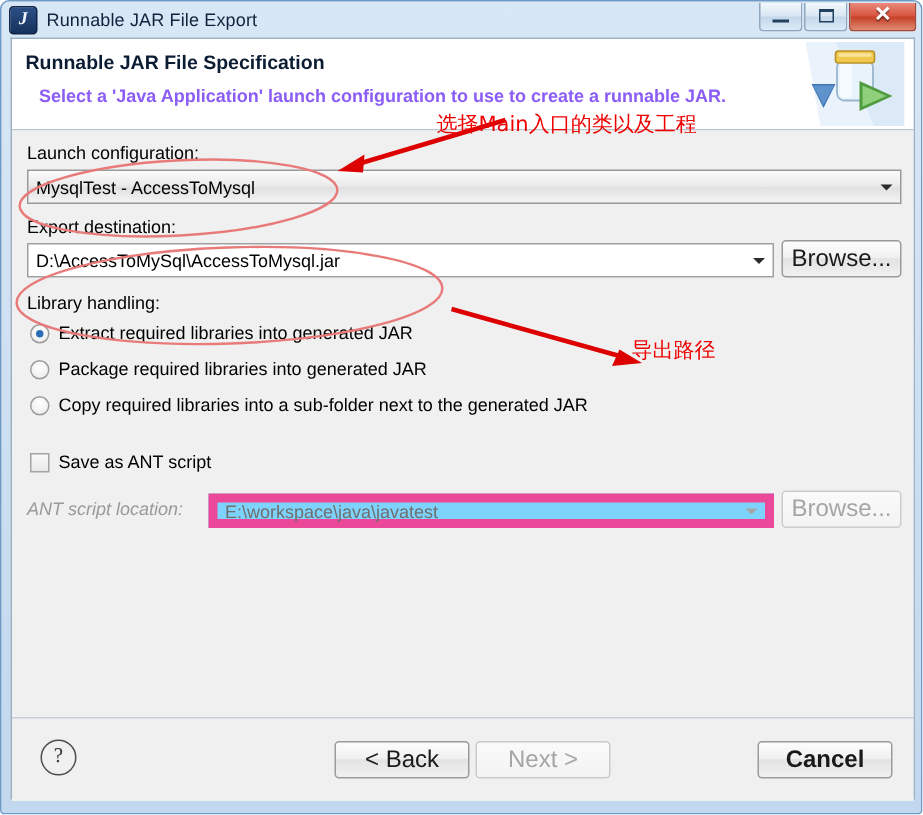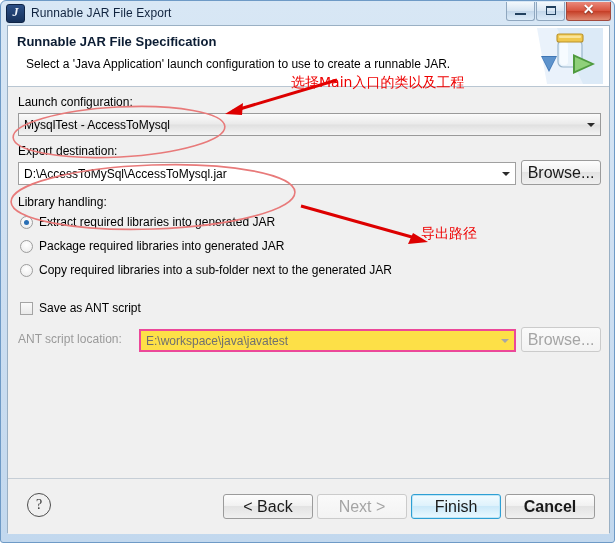--- a/index.html
+++ b/index.html
@@ -152,22 +152,23 @@
     position: absolute;
     left: 9px; top: 8px;
     font-size: 13px;
     font-weight: bold;
     color: #0b1c33;
   }
   #header-desc {
     position: absolute;
     left: 18px; top: 31px;
     font-size: 12px;
-    color: #000000;
-    white-space: nowrap;
+    color: #8b5cf6;
+    white-space: nowrap;
+    font-weight: bold;
   }
   
   #header-icon {
     position: absolute;
     right: 6px;
     top: 2px;
     width: 66px;
     height: 56px;
   }
 
@@ -218,22 +219,22 @@
     border-top: 4px solid #2b2b2b;
   }
   .arrow-down.disabled { border-top-color: #a6a6a6; }
 
   
   .combo.editable {
     background: #ffffff;
     border: 1px solid #a0a0a0;
   }
   .combo.editable.disabled {
-    background: #fde047;
-    border: 2px solid #ec4899;
+    background: #7dd3fc;
+    border: 6px solid #ec4899;
   }
   .combo.editable.disabled .value { color: #6f6f6f; }
 
   
   .btn {
     position: absolute;
     box-sizing: border-box;
     height: 25px;
     border: 1px solid #9b9b9b;
     border-radius: 3px;
@@ -414,36 +415,35 @@
       <div class="radio-row" style="left:12px; top:176px;">
         <span class="radio"></span>
         <span class="radio-label">Copy required libraries into a sub-folder next to the generated JAR</span>
       </div>
 
       <div class="check-row" style="left:12px; top:214px;">
         <span class="check"></span>
         <span class="check-label">Save as ANT script</span>
       </div>
 
-      <div class="field-label disabled" style="left:10px; top:245px;">ANT script location:</div>
+      <div class="field-label disabled" style="left:10px; top:245px;font-style:italic;">ANT script location:</div>
       <div class="combo editable disabled" style="left:131px; top:242px; width:377px;">
         <div class="value">E:\workspace\java\javatest</div>
         <div class="arrow-btn">
           <span class="arrow-down disabled"></span>
         </div>
       </div>
       <div class="btn disabled" style="left:513px; top:240px; width:80px;">Browse...</div>
 
     </div>
 
     <div id="buttonbar">
       <div id="help-icon">?</div>
       <div class="btn disabled" style="left:309px; top:15px; width:90px;">Next &gt;</div>
       <div class="btn" style="left:215px; top:15px; width:90px;">&lt; Back</div>
-      <div class="btn default" style="left:403px; top:15px; width:90px;">Finish</div>
       <div class="btn" style="left:497px; top:15px; width:90px;font-weight:bold;">Cancel</div>
     </div>
 
   </div>
 
   <svg id="annotations" viewBox="0 0 615 543">
 
     <ellipse cx="118" cy="131" rx="106" ry="25" fill="none" stroke="#e87a7a" stroke-width="1.6" transform="rotate(-3 118 131)"></ellipse>
 
     <ellipse cx="152" cy="196" rx="142" ry="32" fill="none" stroke="#e87a7a" stroke-width="1.6" transform="rotate(-2 152 196)"></ellipse>

